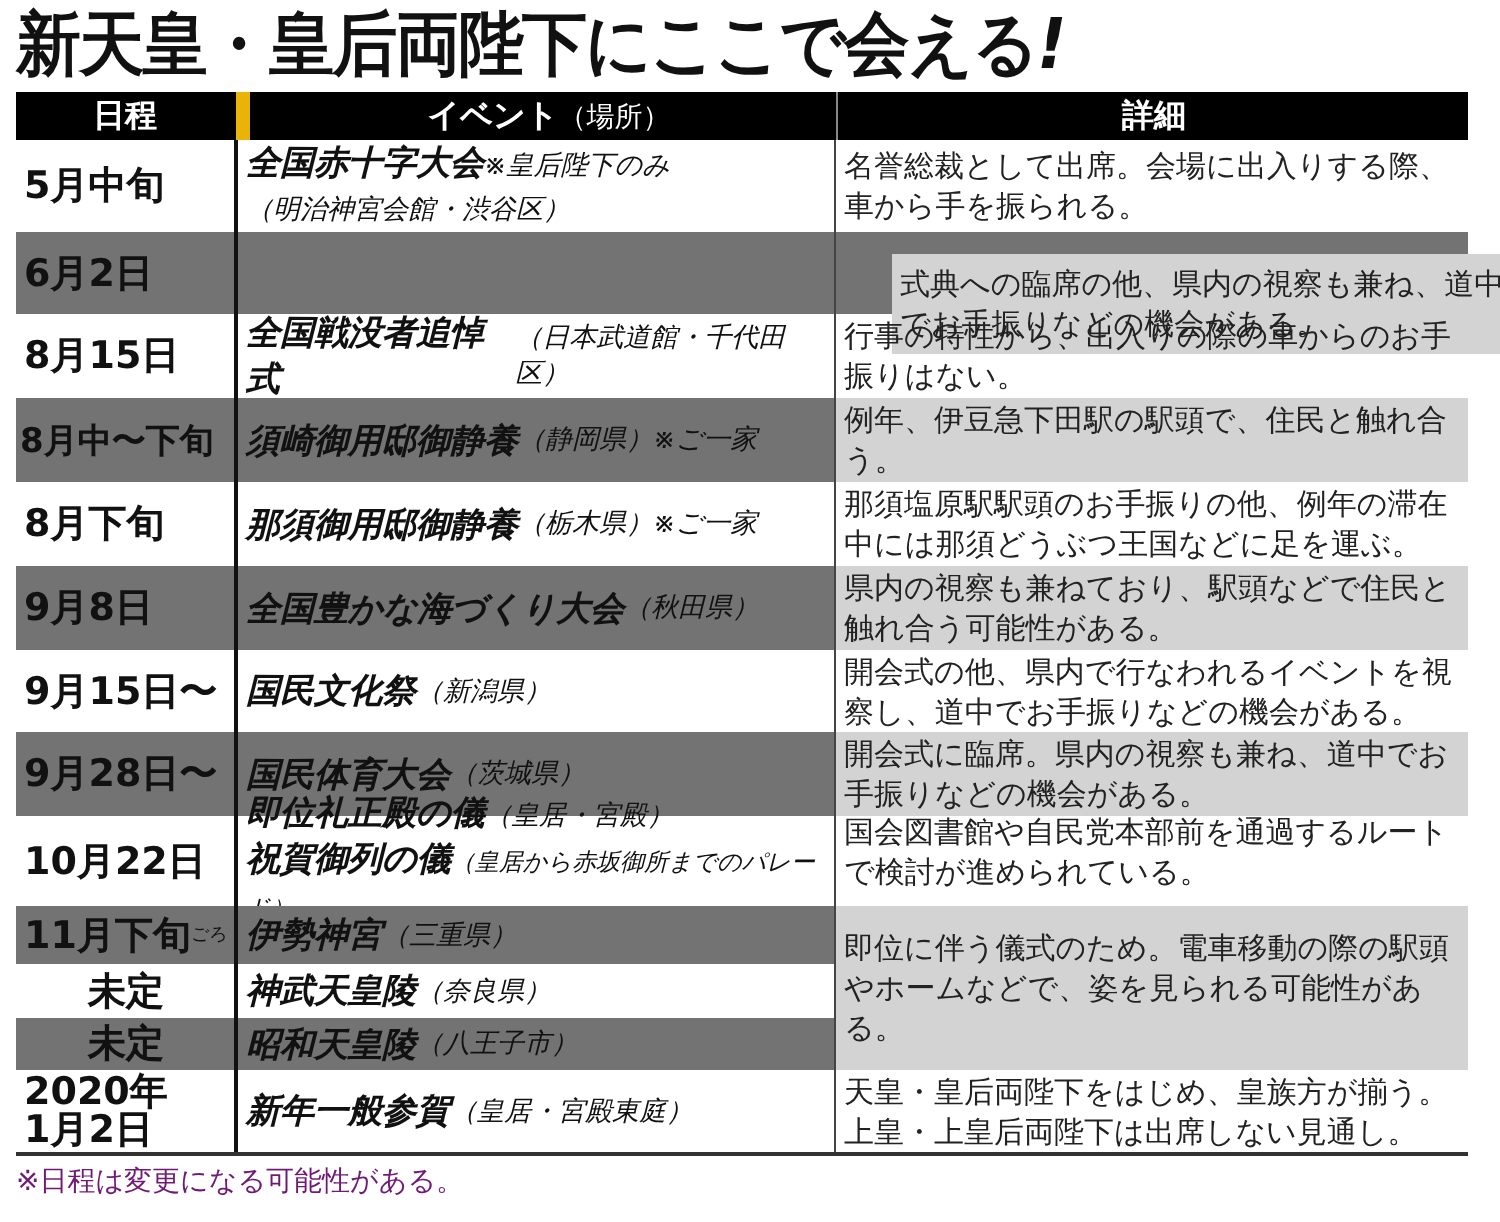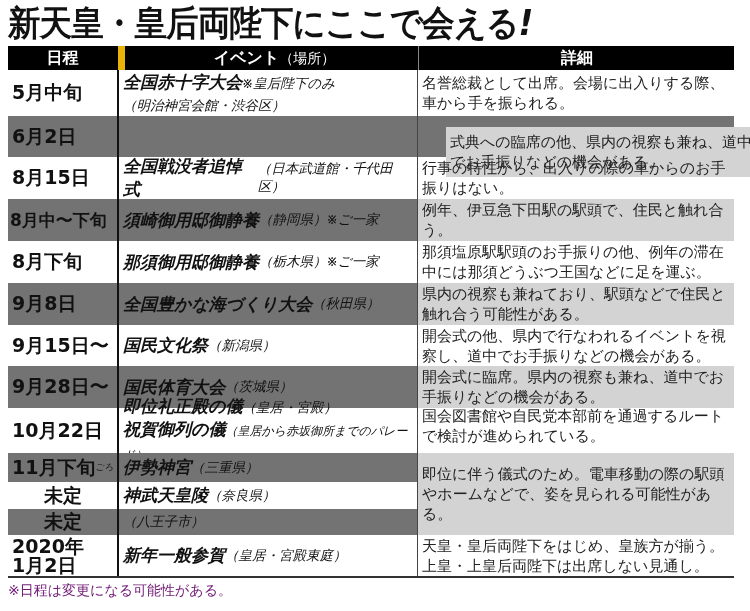--- a/index.html
+++ b/index.html
@@ -139,20 +139,21 @@
     <div class="cell date center">未定</div>
     <div class="cell event">
         <span class="ename">神武天皇陵</span>
         <span class="eplace">（奈良県）</span>
       </div>
   </div>
 
   <div class="row gray" style="top:509px;height:26px;">
     <div class="cell date center">未定</div>
     <div class="cell event">
+        <span class="ename">昭和天皇陵</span>
         <span class="eplace">（八王子市）</span>
       </div>
   </div>
 
   <div class="row" style="top:535px;height:41px;">
     <div class="cell date" style="line-height:19px;">
       <div style="display:flex;flex-direction:column;">
           <span>2020年</span>
           <span>1月2日</span>
         </div>

